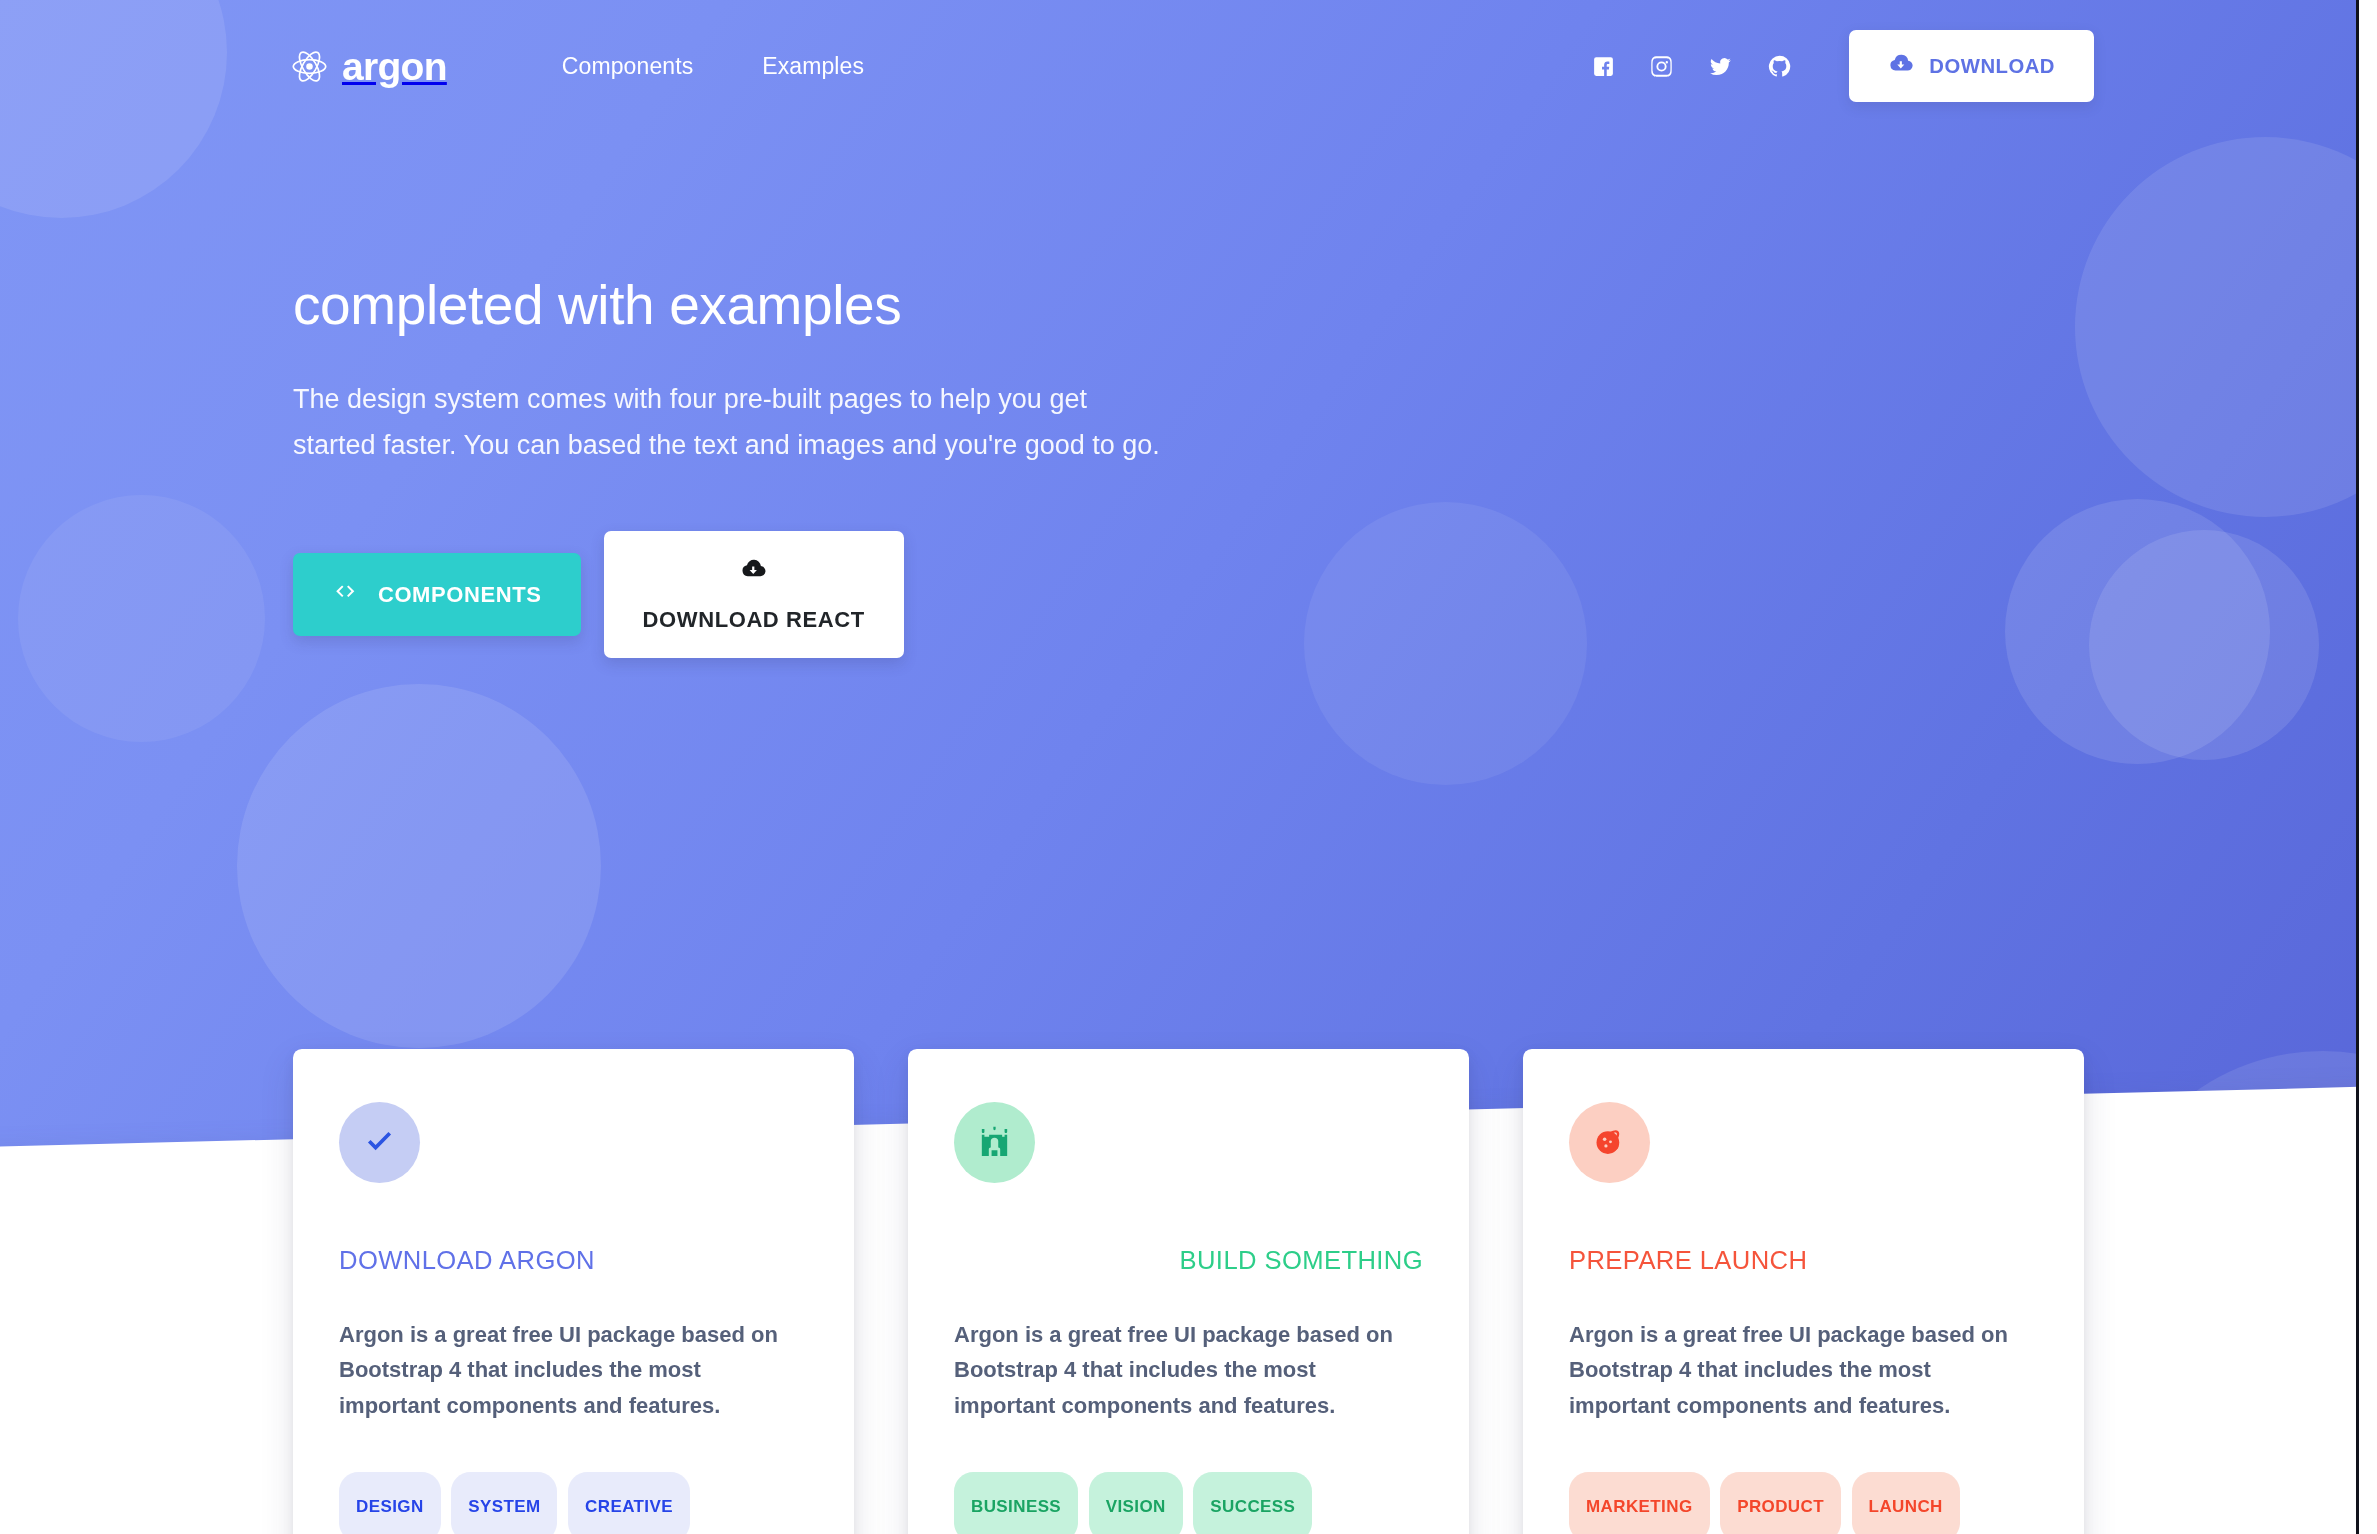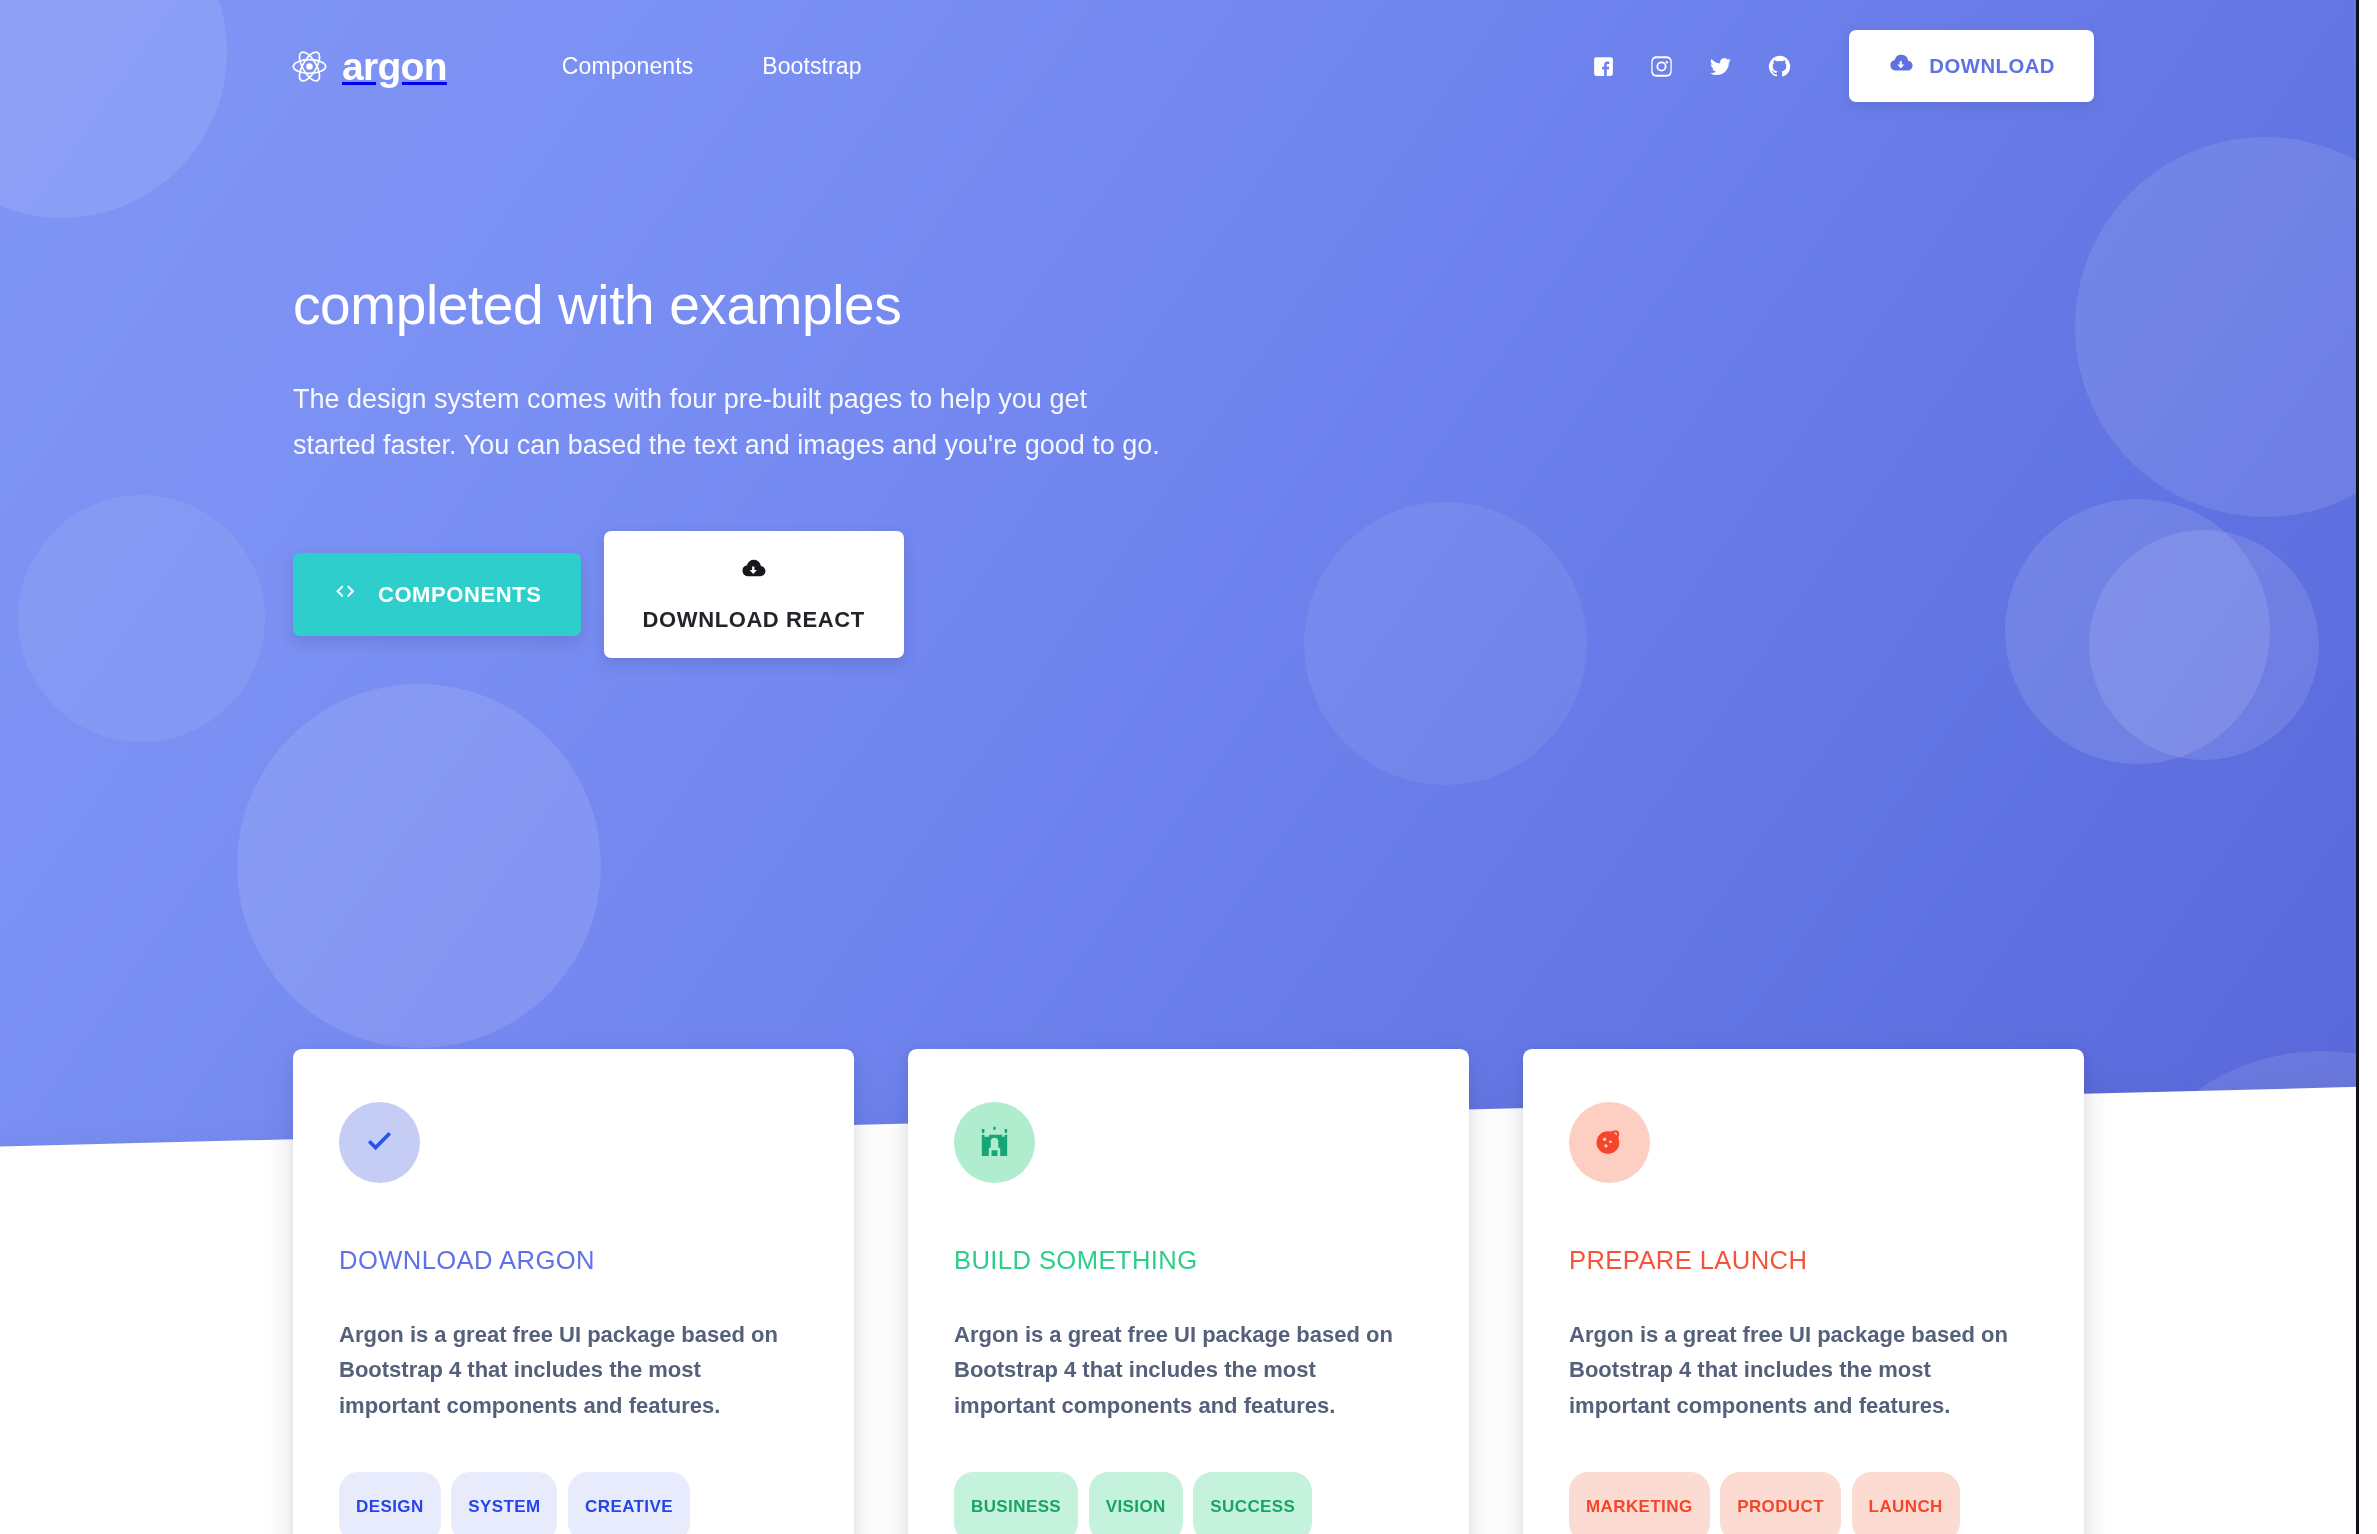--- a/index.html
+++ b/index.html
@@ -197,21 +197,21 @@
   .icon-warning svg { fill: #f5452d; }
 
   .card-title {
     font-size: 25.6px;
     font-weight: 400;
     letter-spacing: 0.4px;
     margin-bottom: 41px;
     line-height: 1.2;
   }
   .title-primary { color: #6071e8; }
-  .title-success { color: #2dce89; }
+  .title-success { color: #2dce89; text-align: right; }
   .title-warning { color: #f5543b; }
 
   .card-text {
     color: #55607a;
     font-size: 22px;
     font-weight: 700;
     line-height: 1.62;
     margin-bottom: 48px;
   }
   .card-badges { display: flex; gap: 10.6px; flex-wrap: wrap; }
@@ -274,21 +274,21 @@
             <ellipse cx="12" cy="12" rx="10.5" ry="4.4" transform="rotate(120 12 12)"></ellipse>
           </g>
           <circle cx="12" cy="12" r="2.1" fill="#ffffff"></circle>
         </svg>
       </span>
       <span class="brand-name">argon</span>
     </a>
 
     <nav class="nav-links">
       <a class="nav-link" href="#">Components</a>
-      <a class="nav-link" href="#">Bootstrap</a>
+      <a class="nav-link" href="#">Examples</a>
     </nav>
 
     <div class="nav-right">
       <div class="social">
         <a class="social-btn" href="#">
           <svg viewBox="0 0 24 24" xmlns="http://www.w3.org/2000/svg">
               <path d="M19 3H5a2 2 0 0 0-2 2v14a2 2 0 0 0 2 2h7.6v-6.1h-2V12.3h2v-1.8c0-2.1 1.3-3.2 3.1-3.2.9 0 1.7.07 1.9.1v2.2h-1.3c-1 0-1.2.5-1.2 1.2v1.5h2.4l-.3 2.6h-2.1V21H19a2 2 0 0 0 2-2V5a2 2 0 0 0-2-2z"></path>
             </svg>
         </a>
         <a class="social-btn" href="#">

